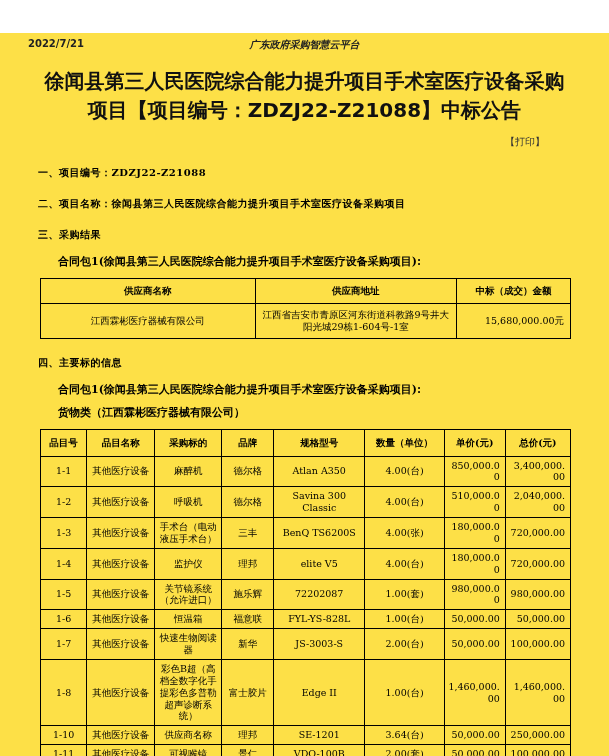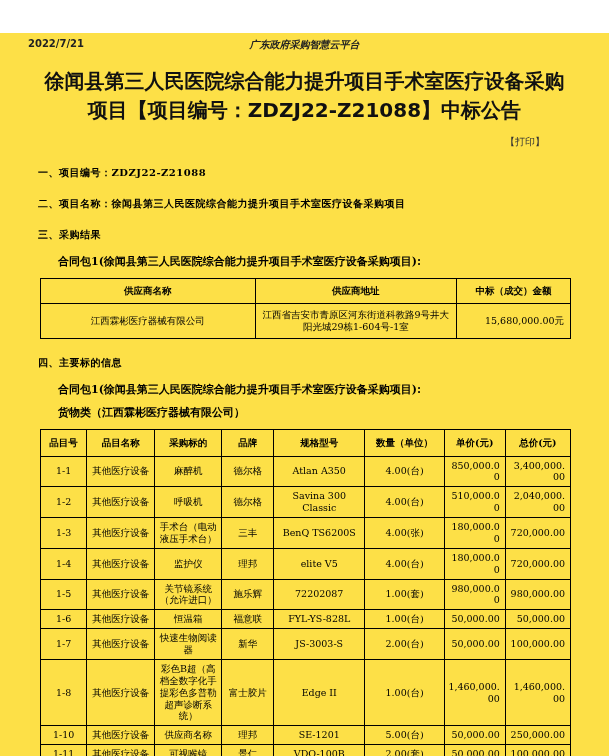--- a/index.html
+++ b/index.html
@@ -249,21 +249,21 @@
             <td>1.00(台)</td>
             <td>1,460,000.00</td>
             <td>1,460,000.00</td>
           </tr>
           <tr>
             <td>1-10</td>
             <td>其他医疗设备</td>
             <td>供应商名称</td>
             <td>理邦</td>
             <td>SE-1201</td>
-            <td>5.00(台)</td>
+            <td>3.64(台)</td>
             <td>50,000.00</td>
             <td>250,000.00</td>
           </tr>
           <tr>
             <td>1-11</td>
             <td>其他医疗设备</td>
             <td>可视喉镜</td>
             <td>景仁</td>
             <td>VDO-100B</td>
             <td>2.00(套)</td>

